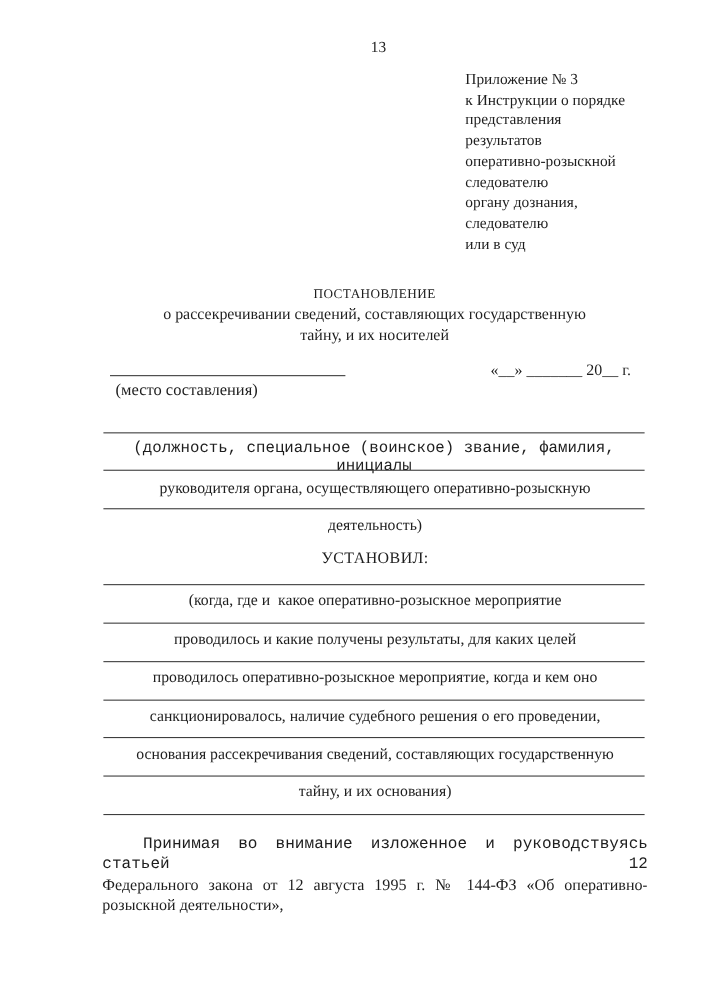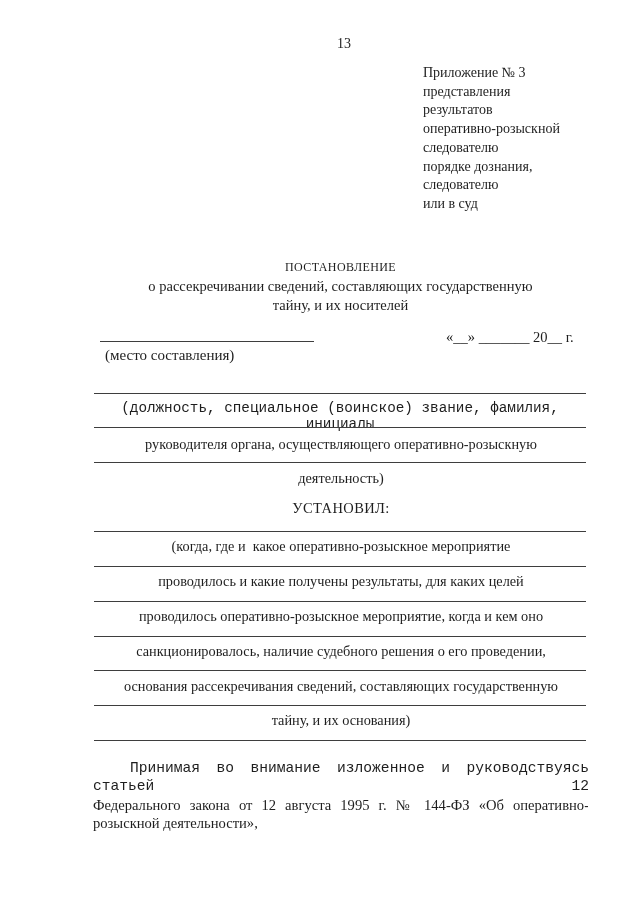--- a/index.html
+++ b/index.html
@@ -31,25 +31,26 @@
 </style>
 </head>
 <body>
 
 <div class="page">
 
   <div class="pagenum">13</div>
 
   <div class="annex">
     <div>Приложение № 3</div>
+    <div>к Инструкции о порядке</div>
     <div>представления</div>
     <div>результатов</div>
     <div>оперативно-розыскной</div>
     <div>следователю</div>
-    <div>порядке дознания,</div>
+    <div>органу дознания,</div>
     <div>следователю</div>
     <div>или в суд</div>
   </div>
 
   <div class="title-block">
     <div class="t1">ПОСТАНОВЛЕНИЕ</div>
     <div>о рассекречивании сведений, составляющих государственную</div>
     <div>тайну, и их носителей</div>
   </div>
 

